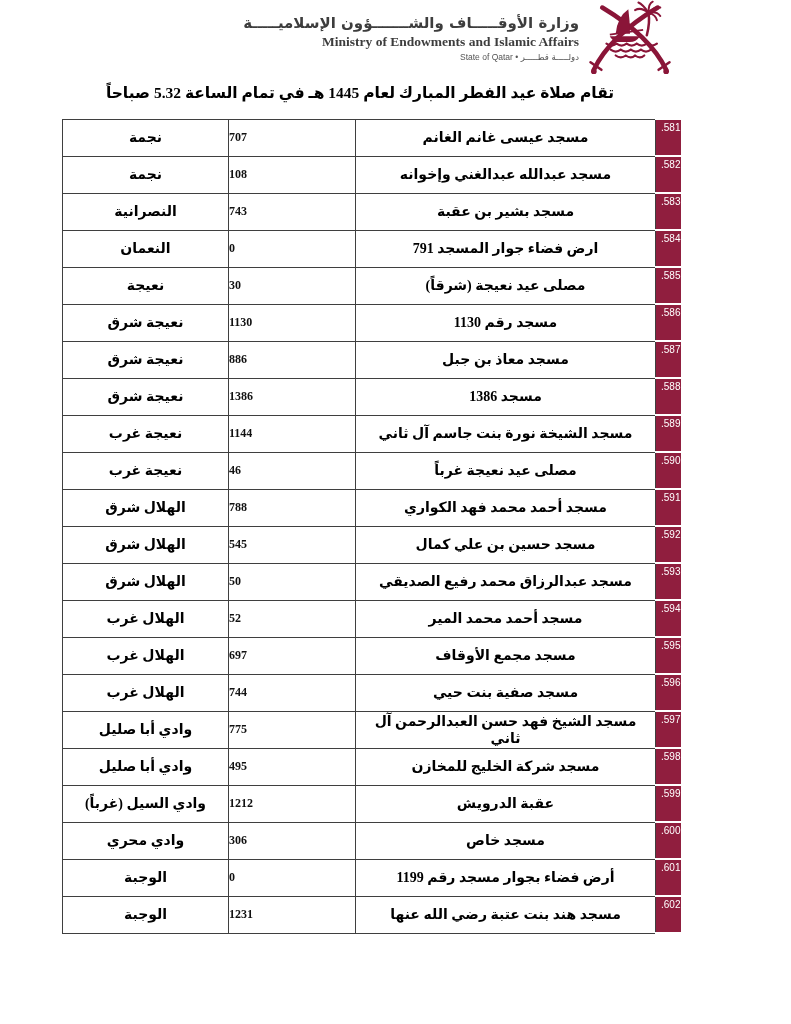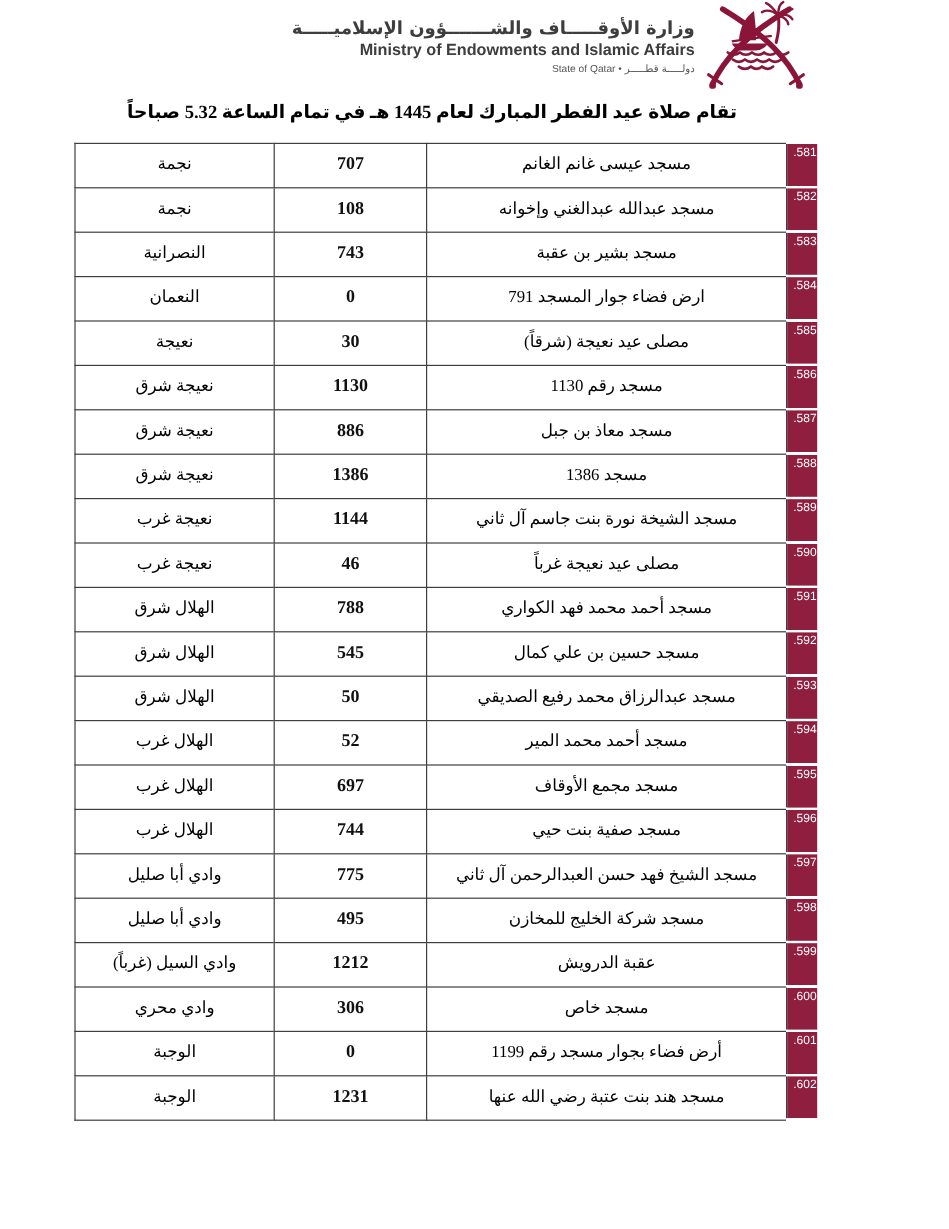--- a/index.html
+++ b/index.html
@@ -9,21 +9,21 @@
 
   
   .header-text { position:absolute; top:13px; right:102px; text-align:right; color:#3d3d3d; }
   .ministry-ar {
     direction:rtl;
     font-family:"DejaVu Sans", sans-serif;
     font-size:15px; font-weight:700; color:#3d3d3d; letter-spacing:0px;
     line-height:20px;
   }
   .ministry-en {
-    font-family:Liberation Sans, sans-serif;
+    font-family:Liberation Serif, serif;
     font-size:13.5px; font-weight:700; color:#3d3d3d; line-height:18px;
   }
   .state-line {
     direction:ltr; font-size:8.5px; color:#555; line-height:13px;
     font-family:"Liberation Sans", sans-serif;
   }
   .state-line .ar { font-family:"DejaVu Sans", sans-serif; }
   .logo-box { position:absolute; top:0px; right:8px; width:86px; height:74px; }
 
   
@@ -46,27 +46,27 @@
   td.no-cell {
     background:#901E3E; color:#ffffff;
     direction:ltr; text-align:left; vertical-align:top;
     padding:2px 0 0 5px;
     font-family:"Liberation Sans", sans-serif; font-size:10px; font-weight:400;
     border-top:2px solid #ffffff; border-bottom:2px solid #ffffff; border-left:1px solid #3f3f3f; border-right:1px solid #901E3E;
   }
   td.mosque-cell, td.area-cell {
     direction:rtl; text-align:center;
     font-family:"Liberation Serif","DejaVu Sans",serif;
-    font-weight:400; font-size:14px; color:#000;
+    font-weight:700; font-size:14px; color:#000;
     padding:0 4px;
   }
   td.count-cell {
-    text-align:center;
+    text-align:left;
     font-family:"Liberation Serif","DejaVu Serif",serif;
-    font-weight:700; font-size:15px; color:#111;
+    font-weight:700; font-size:12px; color:#111;
   }
 </style>
 </head>
 <body>
 
 <div class="page">
 
   <div class="header-text">
     <div class="ministry-ar">وزارة الأوقـــــاف والشـــــــؤون الإسلاميـــــة</div>
     <div class="ministry-en">Ministry of Endowments and Islamic Affairs</div>

